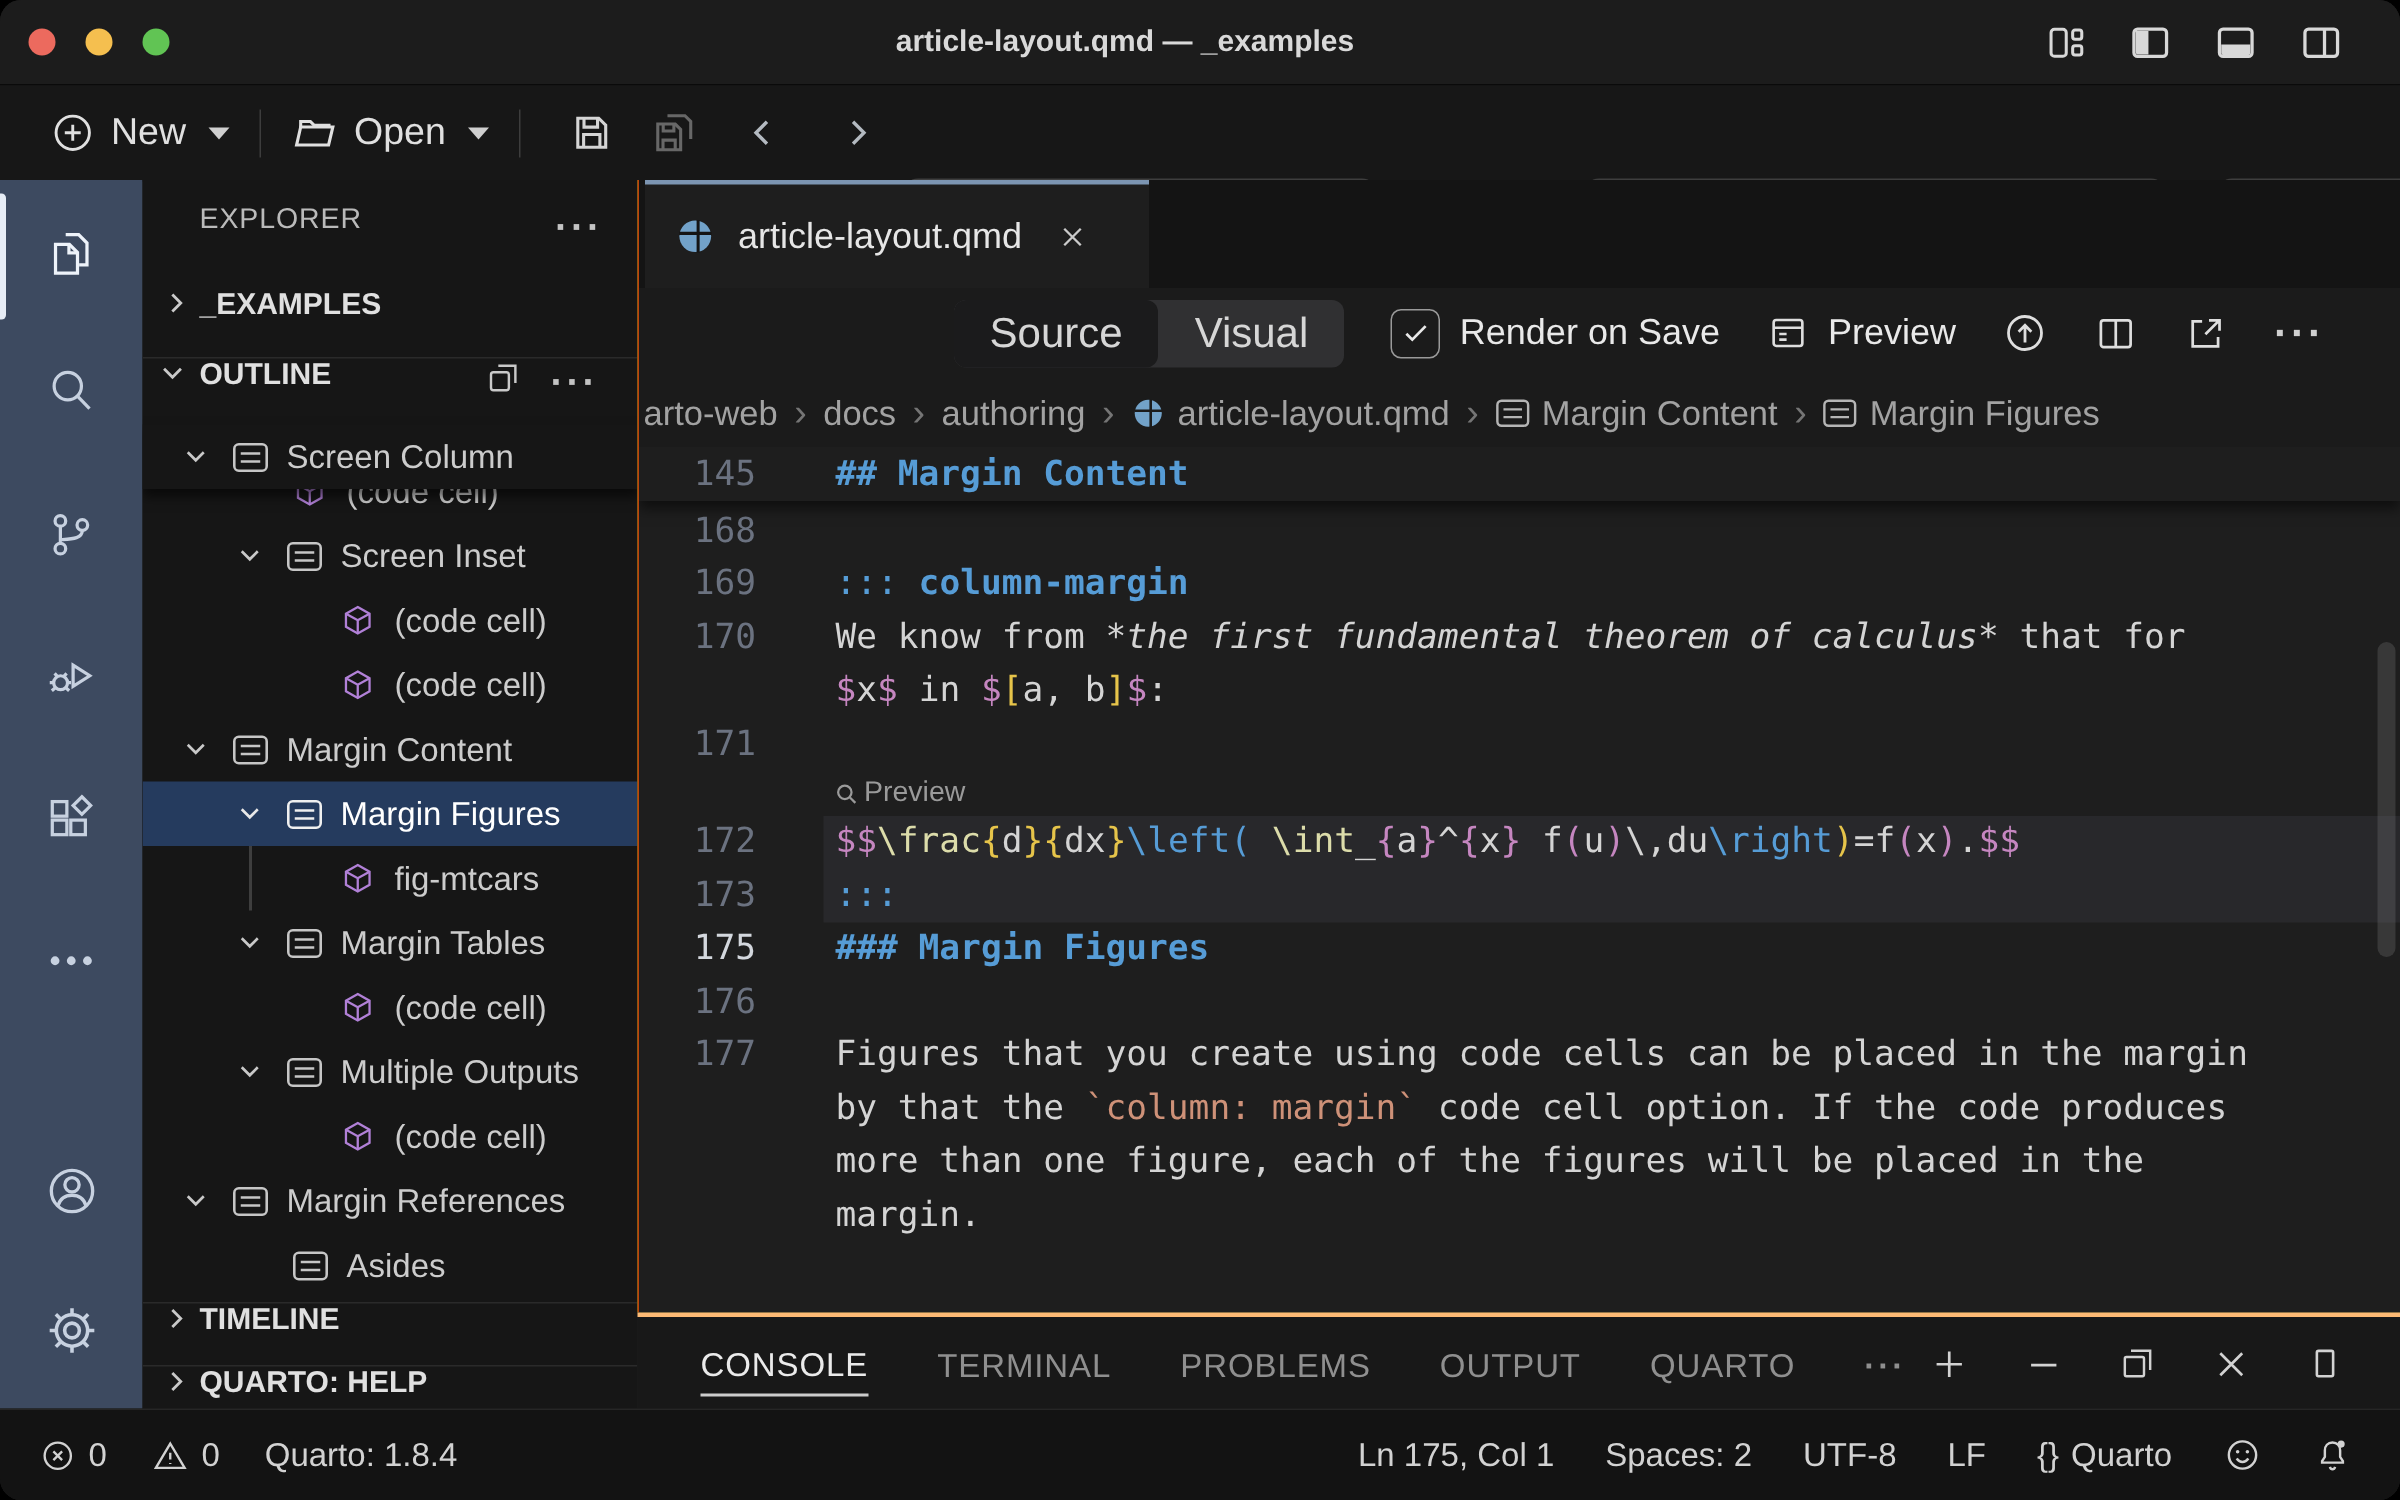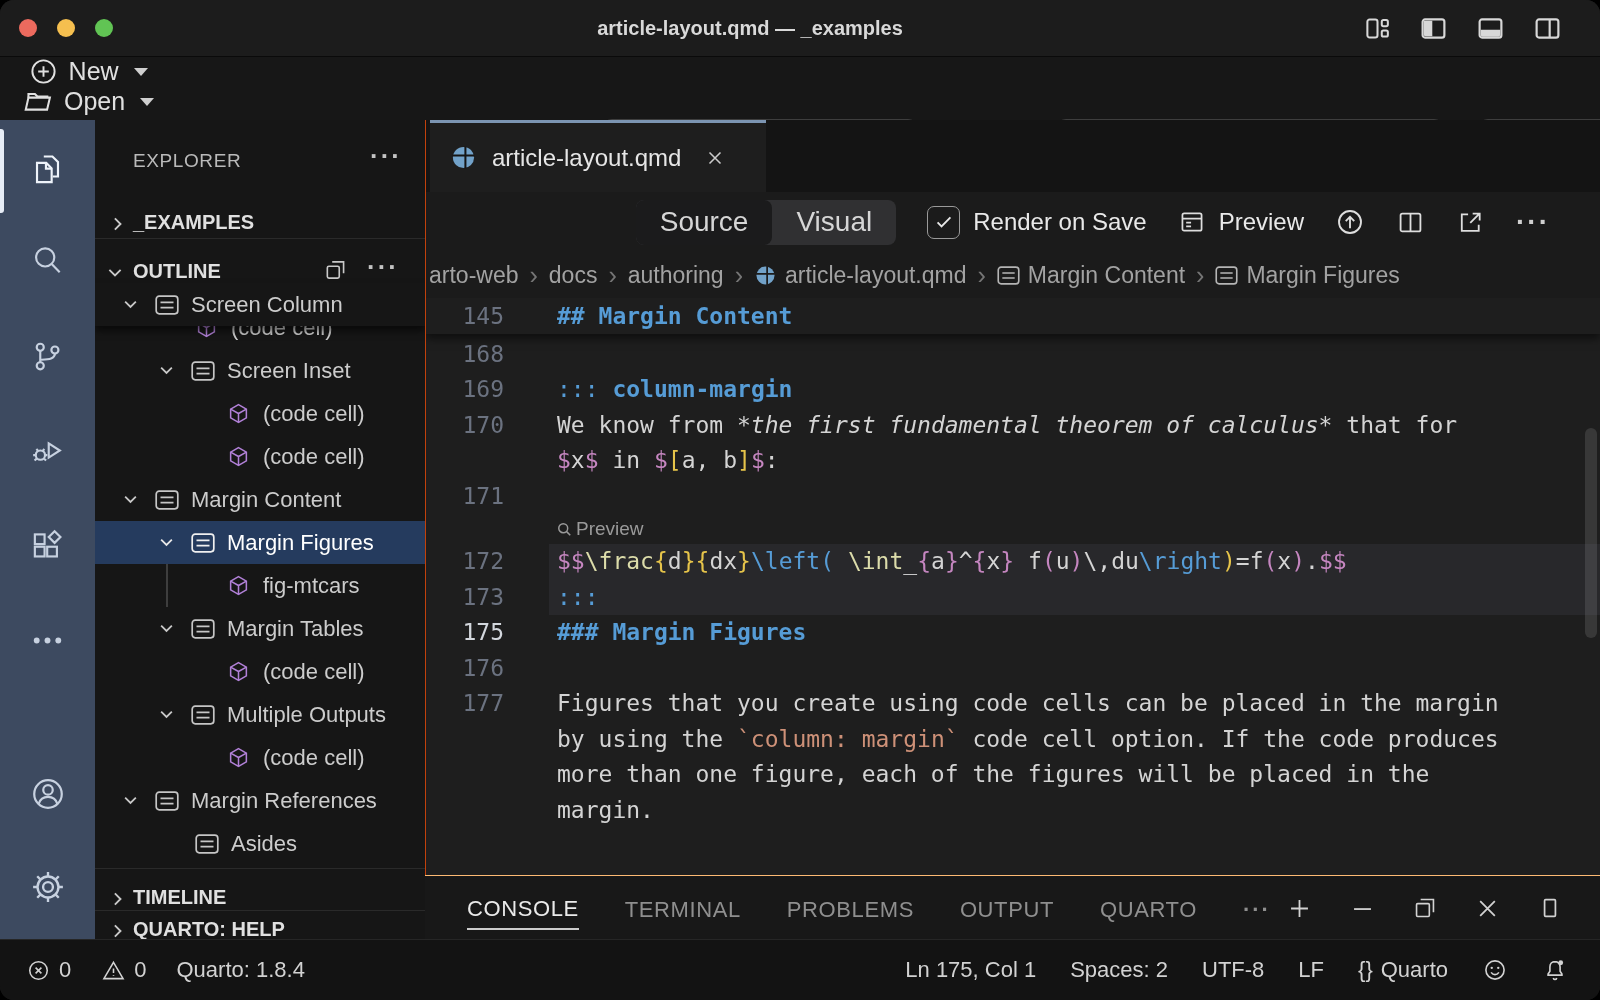--- a/index.html
+++ b/index.html
@@ -8,41 +8,41 @@
   .window{position:absolute;inset:0;border-radius:14px;overflow:hidden;background:#1e1e1e;}
 
   
   .titlebar{position:absolute;left:0;top:0;right:0;height:56px;background:#1c1c1c;border-bottom:1px solid #0a0a0a;}
   .light{position:absolute;top:19px;width:18px;height:18px;border-radius:50%;}
   .title{position:absolute;left:200px;right:300px;top:0;height:56px;line-height:56px;text-align:center;color:#d9d9d9;font-size:20px;font-weight:600;white-space:nowrap;}
   .tbicons{position:absolute;right:38px;top:0;height:56px;display:flex;align-items:center;gap:28px;color:#d8d8d8;}
 
   
   .toolbar{position:absolute;left:0;top:57px;right:0;height:63px;background:#171717;border-bottom:1px solid #090909;}
-  .toolleft{position:absolute;left:22px;top:0;height:63px;display:flex;align-items:center;color:#dcdcdc;flex-direction:column;}
+  .toolleft{position:absolute;left:34px;top:0;height:63px;display:flex;align-items:center;color:#dcdcdc;}
   .tbtn{display:flex;align-items:center;gap:11px;font-size:25px;color:#e0e0e0;}
   .caret{width:0;height:0;border-left:7px solid transparent;border-right:7px solid transparent;border-top:8px solid #cfcfcf;margin-left:4px;}
   .tdiv{width:1px;height:32px;background:#3d3d3d;margin:0 20px;}
   .dim{opacity:.42;}
   .navchev{margin:0 18px;color:#b4bac1;}
   .pillbox{position:absolute;top:62px;height:50px;border:1.5px solid #3e3e3e;border-radius:10px;background:#1f1f1f;display:flex;align-items:center;justify-content:center;gap:13px;color:#e4e4e4;font-size:24px;box-sizing:border-box;}
   .searchbox{left:602px;width:316px;}
   .searchchev{position:absolute;right:18px;top:17px;}
   .pybox{left:1056px;width:388px;}
   .wsbox{left:1478px;width:230px;justify-content:flex-start;padding-left:20px;}
 
   
   .activity{position:absolute;left:0;top:120px;width:95px;height:820px;background:#3d4a60;}
   .aicon{position:absolute;left:0;width:95px;display:flex;justify-content:center;color:#c7d1e0;}
   .aicon.active{color:#eef3fa;}
   .abar{position:absolute;left:0;top:9px;width:4px;height:84px;background:#e7edf6;border-radius:0 3px 3px 0;}
 
   
   .sidebar{position:absolute;left:95px;top:120px;width:330px;height:820px;background:#161616;overflow:hidden;}
-  .shead{position:absolute;left:0;right:0;display:flex;align-items:flex-end;color:#e3e3e3;}
+  .shead{position:absolute;left:0;right:0;display:flex;align-items:flex-start;color:#e3e3e3;}
   .sh-label{font-weight:700;font-size:20px;color:#e0e0e0;}
   .explorer-label{font-size:19px;font-weight:400;color:#bababa;letter-spacing:.6px;}
   .dots{color:#c3c3c3;font-size:26px;letter-spacing:2px;font-weight:700;}
   .bordertop{border-top:1px solid #2a2a2a;}
   .trow{position:absolute;left:0;width:330px;height:43px;}
   .trow .tchev,.trow .ticon,.trow .tguide{position:absolute;top:0;height:43px;display:flex;align-items:center;}
   .tlabel{position:absolute;top:0;height:43px;line-height:43px;font-size:22px;color:#cccccc;white-space:nowrap;}
   .trow.selected{background:#253b5e;}
   .trow.selected .tlabel{color:#ffffff;}
   .trow.sticky{background:#161616;box-shadow:0 5px 7px rgba(0,0,0,.55);}
@@ -76,21 +76,21 @@
   .gut.cur{color:#d3d7dd;}
   .ctext{margin-left:53px;white-space:pre;position:relative;z-index:1;}
   .sticky-line{position:absolute;top:0;left:0;right:0;height:36px;background:#1e1e1e;box-shadow:0 5px 8px rgba(0,0,0,.5);z-index:3;display:flex;line-height:36px;}
   .lens{height:30px;display:flex;align-items:center;padding-left:130px;gap:3px;font-family:"Liberation Sans","DejaVu Sans",sans-serif;font-size:19px;color:#9a9a9a;}
   .tk-w{color:#d4d4d4}.tk-b{color:#569cd6}.tk-bf{color:#569cd6;font-weight:700}
   .tk-hb{color:#569cd6;font-weight:700}.tk-pk{color:#c586c0}.tk-y{color:#e6c44a}
   .tk-fn{color:#dcdcaa}.tk-it{color:#d4d4d4;font-style:italic}.tk-or{color:#ce9178}
   .vslider{position:absolute;right:3px;top:130px;width:12px;height:210px;background:rgba(125,125,125,.28);border-radius:6px;}
 
   
-  .panel{position:absolute;left:425px;top:875px;right:0;height:65px;background:#181818;border-top:1px solid #fdba74;display:flex;align-items:center;box-sizing:border-box;gap:15px;}
+  .panel{position:absolute;left:425px;top:875px;right:0;height:65px;background:#181818;border-top:3px solid #fdba74;display:flex;align-items:center;box-sizing:border-box;gap:15px;}
   .ptabs{display:flex;align-items:center;gap:46px;padding-left:42px;}
   .ptab{font-size:22px;letter-spacing:.6px;color:#8f8f8f;padding:10px 0 6px;}
   .ptab.active{color:#eaeaea;border-bottom:2.5px solid #cccccc;}
   .picons{margin-left:auto;display:flex;align-items:center;gap:36px;padding-right:52px;color:#d2d2d2;}
 
   
   .status{position:absolute;left:0;bottom:0;right:0;height:60px;background:#131313;border-top:1px solid #262626;display:flex;align-items:center;color:#d2d2d2;font-size:22px;}
   .sleft{display:flex;align-items:center;gap:8px;padding-left:26px;}
   .sright{margin-left:auto;display:flex;align-items:center;gap:34px;padding-right:32px;}
   .sitem{display:flex;align-items:center;gap:8px;white-space:nowrap;}
@@ -651,21 +651,21 @@
         <div class="crow">
             <span class="gut">176</span>
             <span class="ctext"></span>
           </div>
         <div class="crow">
             <span class="gut">177</span>
             <span class="ctext"><span class="tk-w">Figures that you create using code cells can be placed in the margin</span></span>
           </div>
         <div class="crow">
             <span class="gut"></span>
-            <span class="ctext"><span class="tk-w">by using the </span><span class="tk-or">`column: margin`</span><span class="tk-w"> code cell option. If the code produces</span></span>
+            <span class="ctext"><span class="tk-w">by that the </span><span class="tk-or">`column: margin`</span><span class="tk-w"> code cell option. If the code produces</span></span>
           </div>
         <div class="crow">
             <span class="gut"></span>
             <span class="ctext"><span class="tk-w">more than one figure, each of the figures will be placed in the</span></span>
           </div>
         <div class="crow">
             <span class="gut"></span>
             <span class="ctext"><span class="tk-w">margin.</span></span>
           </div>
       </div>

